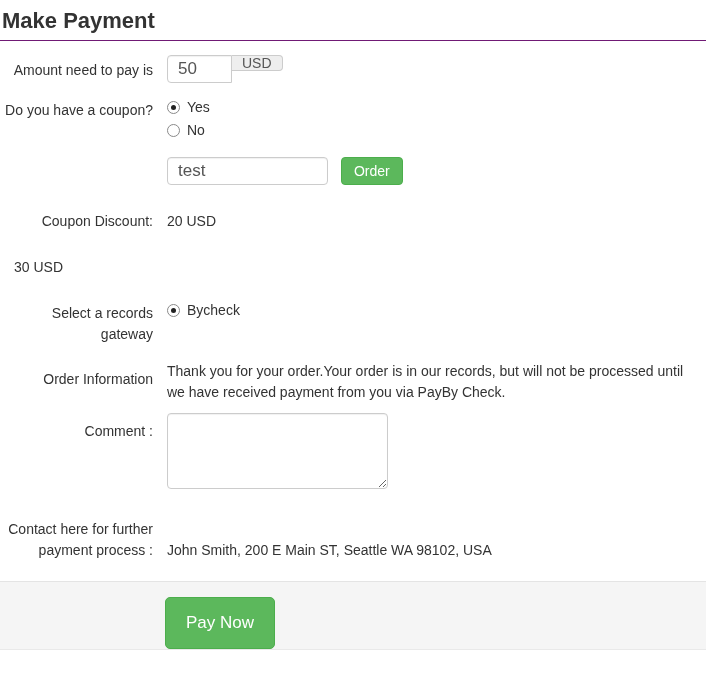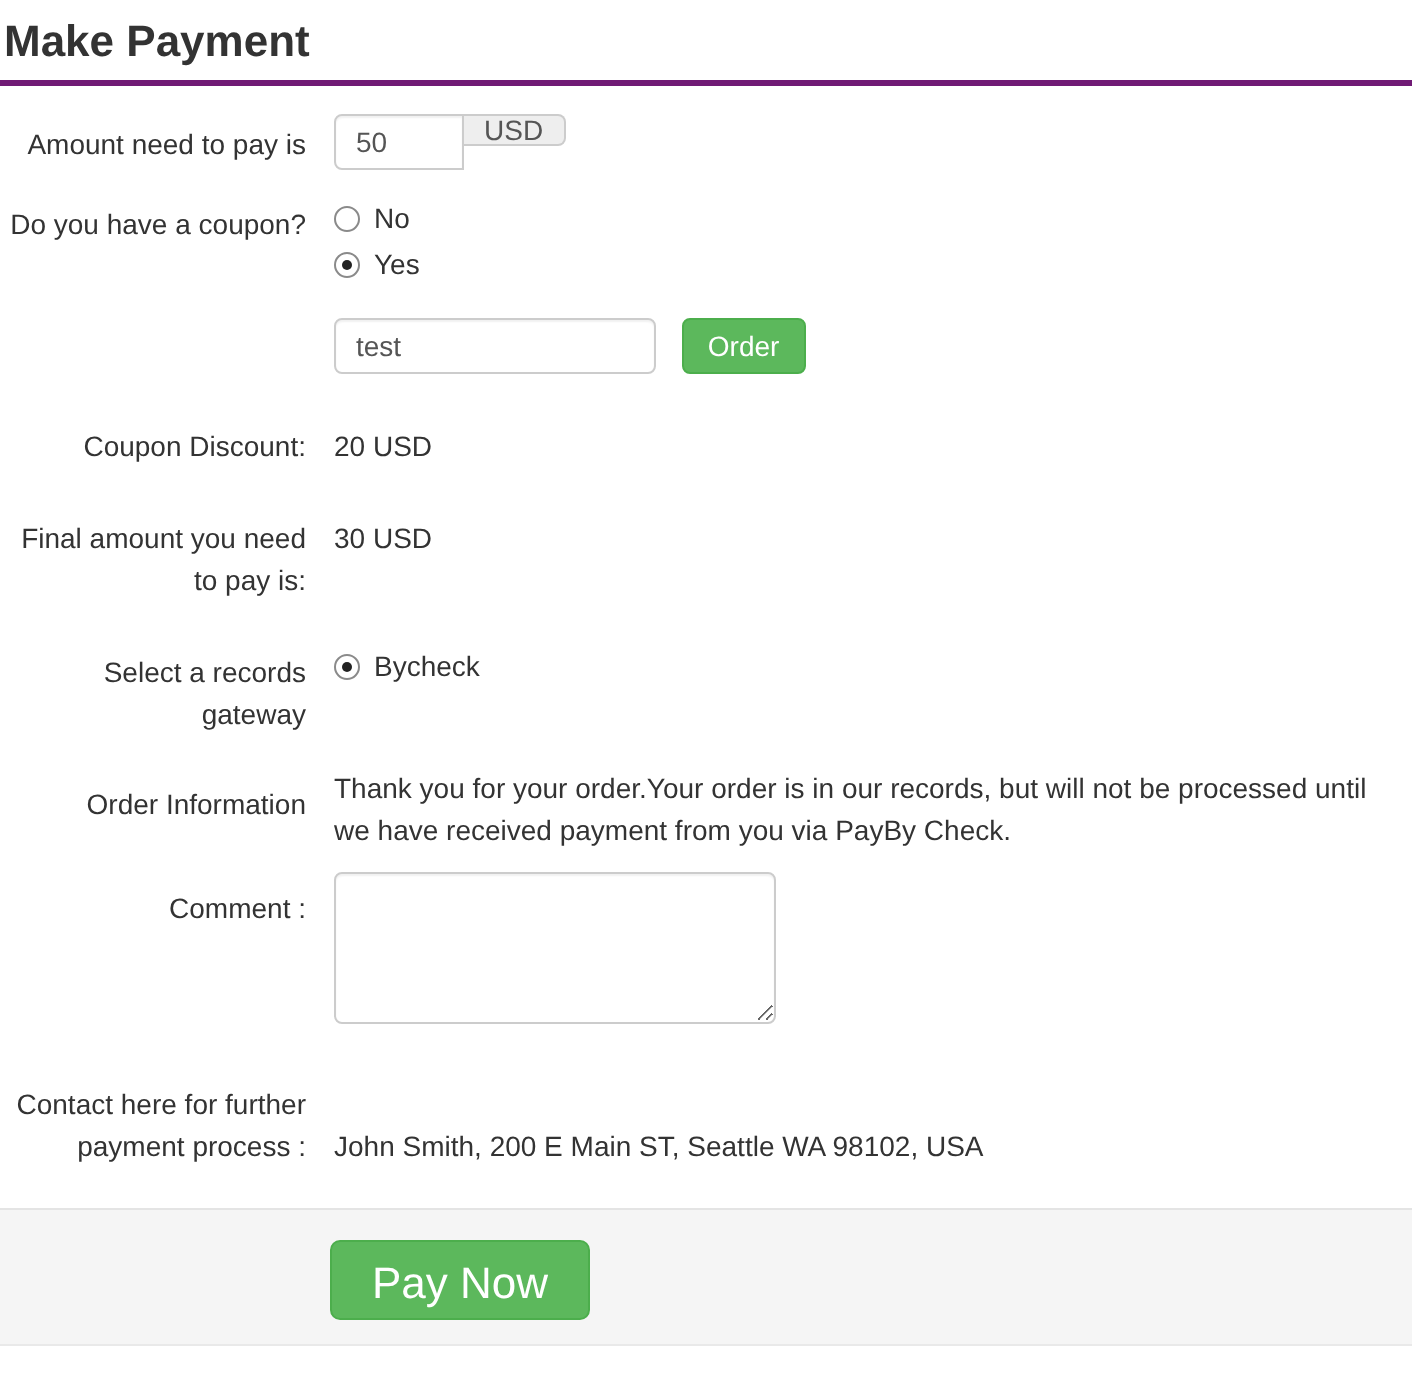--- a/index.html
+++ b/index.html
@@ -6,21 +6,21 @@
   html, body { margin: 0; padding: 0; background: #fff; }
   body {
     width: 706px; height: 692px;
     font-family: "Liberation Sans", "DejaVu Sans", sans-serif;
     font-size: 14px; color: #333;
     overflow: hidden;
   }
   .page-title {
     font-size: 22px; font-weight: bold; color: #333;
     margin: 0; padding: 8px 0 6px 2px;
-    border-bottom: 3px solid #701a75;
+    border-bottom: 1px solid #701a75;
   }
   .form-row { display: flex; align-items: flex-start; }
   .label-col {
     flex: 0 0 153px; width: 153px;
     text-align: right; line-height: 21px; color: #333;
   }
   .ctrl-col { margin-left: 14px; flex: 1 1 auto; }
 
   .row-amount   { margin-top: 14px; }
   .row-couponq  { margin-top: 17px; }
@@ -31,21 +31,21 @@
   .row-orderinfo{ margin-top: 16px; }
   .row-comment  { margin-top: 10px; }
   .row-contact  { margin-top: 22px; align-items: flex-end; }
 
   .pt5 { padding-top: 5px; }
   .pt8 { padding-top: 8px; }
 
   .text-input {
     height: 28px; padding: 4px 10px;
     border: 1px solid #ccc; border-radius: 4px;
-    font-family: inherit; font-size: 14px; color: #555;
+    font-family: inherit; font-size: 17px; color: #555;
     background: #fff;
     box-shadow: inset 0 1px 1px rgba(0,0,0,0.06);
     outline: none;
   }
   .input-group { display: inline-flex; }
   .input-group .text-input {
     width: 65px;
     border-top-right-radius: 0; border-bottom-right-radius: 0;
   }
   .addon {
@@ -89,22 +89,22 @@
     box-shadow: inset 0 1px 1px rgba(0,0,0,0.06); outline: none;
   }
 
   .footer-bar {
     margin-top: 20px; height: 69px;
     background: #f5f5f5;
     border-top: 1px solid #e4e4e4; border-bottom: 1px solid #e9e9e9;
     padding: 15px 0 0 165px;
   }
   .btn-paynow {
-    min-width: 90px; height: 40px; padding: 8px 20px;
-    font-size: 22px; border-radius: 5px;
+    min-width: 90px; height: 52px; padding: 8px 20px;
+    font-size: 17px; border-radius: 5px;
   }
 </style>
 </head>
 <body>
 
 <h1 class="page-title">Make Payment</h1>
 
 <div class="form-row row-amount">
   <div class="label-col pt5">Amount need to pay is</div>
   <div class="ctrl-col">
@@ -112,45 +112,44 @@
       <input class="text-input" type="text" value="50" style="">
       <span class="addon">USD</span>
     </span>
   </div>
 </div>
 
 <div class="form-row row-couponq">
   <div class="label-col">Do you have a coupon?</div>
   <div class="ctrl-col">
     <label class="radio-line">
+      <input type="radio" name="coupon" checked="" style="">
+      <span>Yes</span>
+    </label>
+    <label class="radio-line">
       <input type="radio" name="coupon" style="">
       <span>No</span>
-    </label>
-    <label class="radio-line">
-      <input type="radio" name="coupon" checked="" style="">
-      <span>Yes</span>
     </label>
   </div>
 </div>
 
 <div class="form-row row-apply">
   <div class="label-col"></div>
   <div class="ctrl-col">
     <input class="text-input coupon-input" type="text" value="test" style="">
     <button class="btn btn-apply">Order</button>
   </div>
 </div>
 
 <div class="form-row row-discount">
   <div class="label-col">Coupon Discount:</div>
   <div class="ctrl-col static-value">20 USD</div>
 </div>
 
 <div class="form-row row-final">
-  <div class="label-col">Final amount you need to pay is:</div>
   <div class="ctrl-col static-value">30 USD</div>
 </div>
 
 <div class="form-row row-gateway">
   <div class="label-col">Select a records gateway</div>
   <div class="ctrl-col">
     <label class="radio-line radio-gap">
       <input type="radio" name="gateway" checked="" style="">
       <span>Bycheck</span>
     </label>

